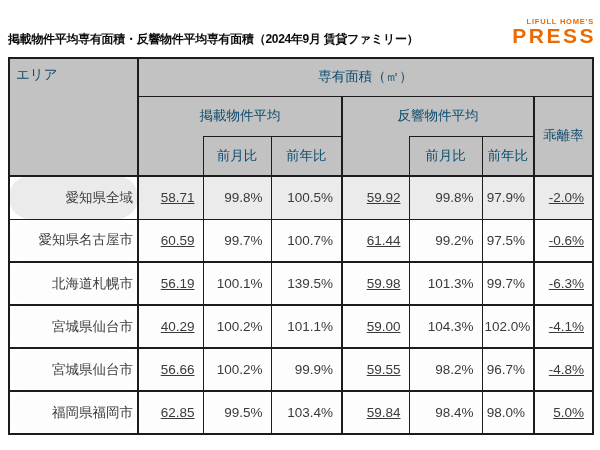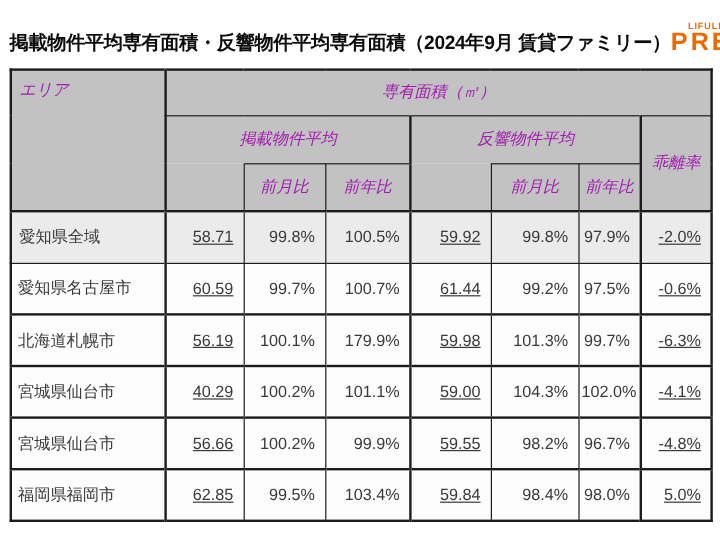--- a/index.html
+++ b/index.html
@@ -11,21 +11,21 @@
     -webkit-font-smoothing:antialiased;
   }
   .page{position:relative;width:600px;height:450px;}
 
   
   .top-bar{
     display:flex;justify-content:space-between;align-items:flex-end;
     padding:10px 6px 0 8px;height:46px;box-sizing:border-box;
   }
   .title{
-    margin:0;font-size:16px;font-weight:700;color:#0c0c0c;
+    margin:0;font-size:12px;font-weight:700;color:#0c0c0c;
     letter-spacing:-0.3px;white-space:nowrap;line-height:1.2;
     align-self:flex-end;
   }
   .logo{
     text-align:right;line-height:1;flex:0 0 auto;margin-bottom:1px;
   }
   .logo-brand{
     font-size:7.5px;font-weight:700;letter-spacing:0.8px;
     color:#ed6a00;white-space:nowrap;
   }
@@ -36,40 +36,40 @@
 
   
   table.data-table{
     position:absolute;left:8px;top:57px;
     width:584px;border-collapse:collapse;table-layout:fixed;
     border:2px solid #1c1c1c;
     font-size:13.5px;color:#3a3a3a;
   }
   th,td{border:1px solid #1c1c1c;box-sizing:border-box;font-weight:400;}
 
-  thead th{background:#c2c2c2;color:#a21caf;text-align:center;vertical-align:middle;font-style:italic;}
+  thead th{background:#c2c2c2;color:#0c4a6e;text-align:center;vertical-align:middle;}
   tr.hrow1{height:38px;}
   tr.hrow2{height:40px;}
   tr.hrow3{height:40px;}
   tbody tr{height:43px;}
 
   th.area-th{
     text-align:left;vertical-align:top;padding:7px 6px;
     border-right-width:2px;
   }
   th.group-th{border-bottom-style:none;}
   th.spacer{border-top-style:none;}
   th.gs{border-left-width:2px;}
 
   tbody td{background:#fdfdfd;border-top-width:2px;}
   tbody tr.thin-top td{border-top-width:1px;}
   tbody tr.hl td{background:#ebebeb;}
   td.gs{border-left-width:2px;text-decoration:underline;}
 
-  td.area{ text-align:left;padding:4px 4px 4px 6px;white-space:nowrap;}
+  td.area{ text-align:right;padding:4px 4px 4px 6px;white-space:nowrap;border-radius:21px;}
   td.area.indent{padding-left:5px;margin-top:39px;}
   td.num{ text-align:right;padding:4px 8px 4px 2px;white-space:nowrap;}
 </style>
 </head>
 <body>
 
 <div class="page">
 
   <div class="top-bar">
     <h1 class="title">掲載物件平均専有面積・反響物件平均専有面積（2024年9月 賃貸ファミリー）</h1>
@@ -127,21 +127,21 @@
         <td class="num">100.7%</td>
         <td class="num gs">61.44</td>
         <td class="num">99.2%</td>
         <td class="num">97.5%</td>
         <td class="num gs">-0.6%</td>
       </tr>
       <tr>
         <td class="area indent">北海道札幌市</td>
         <td class="num gs">56.19</td>
         <td class="num">100.1%</td>
-        <td class="num">179.9%</td>
+        <td class="num">139.5%</td>
         <td class="num gs">59.98</td>
         <td class="num">101.3%</td>
         <td class="num">99.7%</td>
         <td class="num gs">-6.3%</td>
       </tr>
       <tr>
         <td class="area indent">宮城県仙台市</td>
         <td class="num gs">40.29</td>
         <td class="num">100.2%</td>
         <td class="num">101.1%</td>

